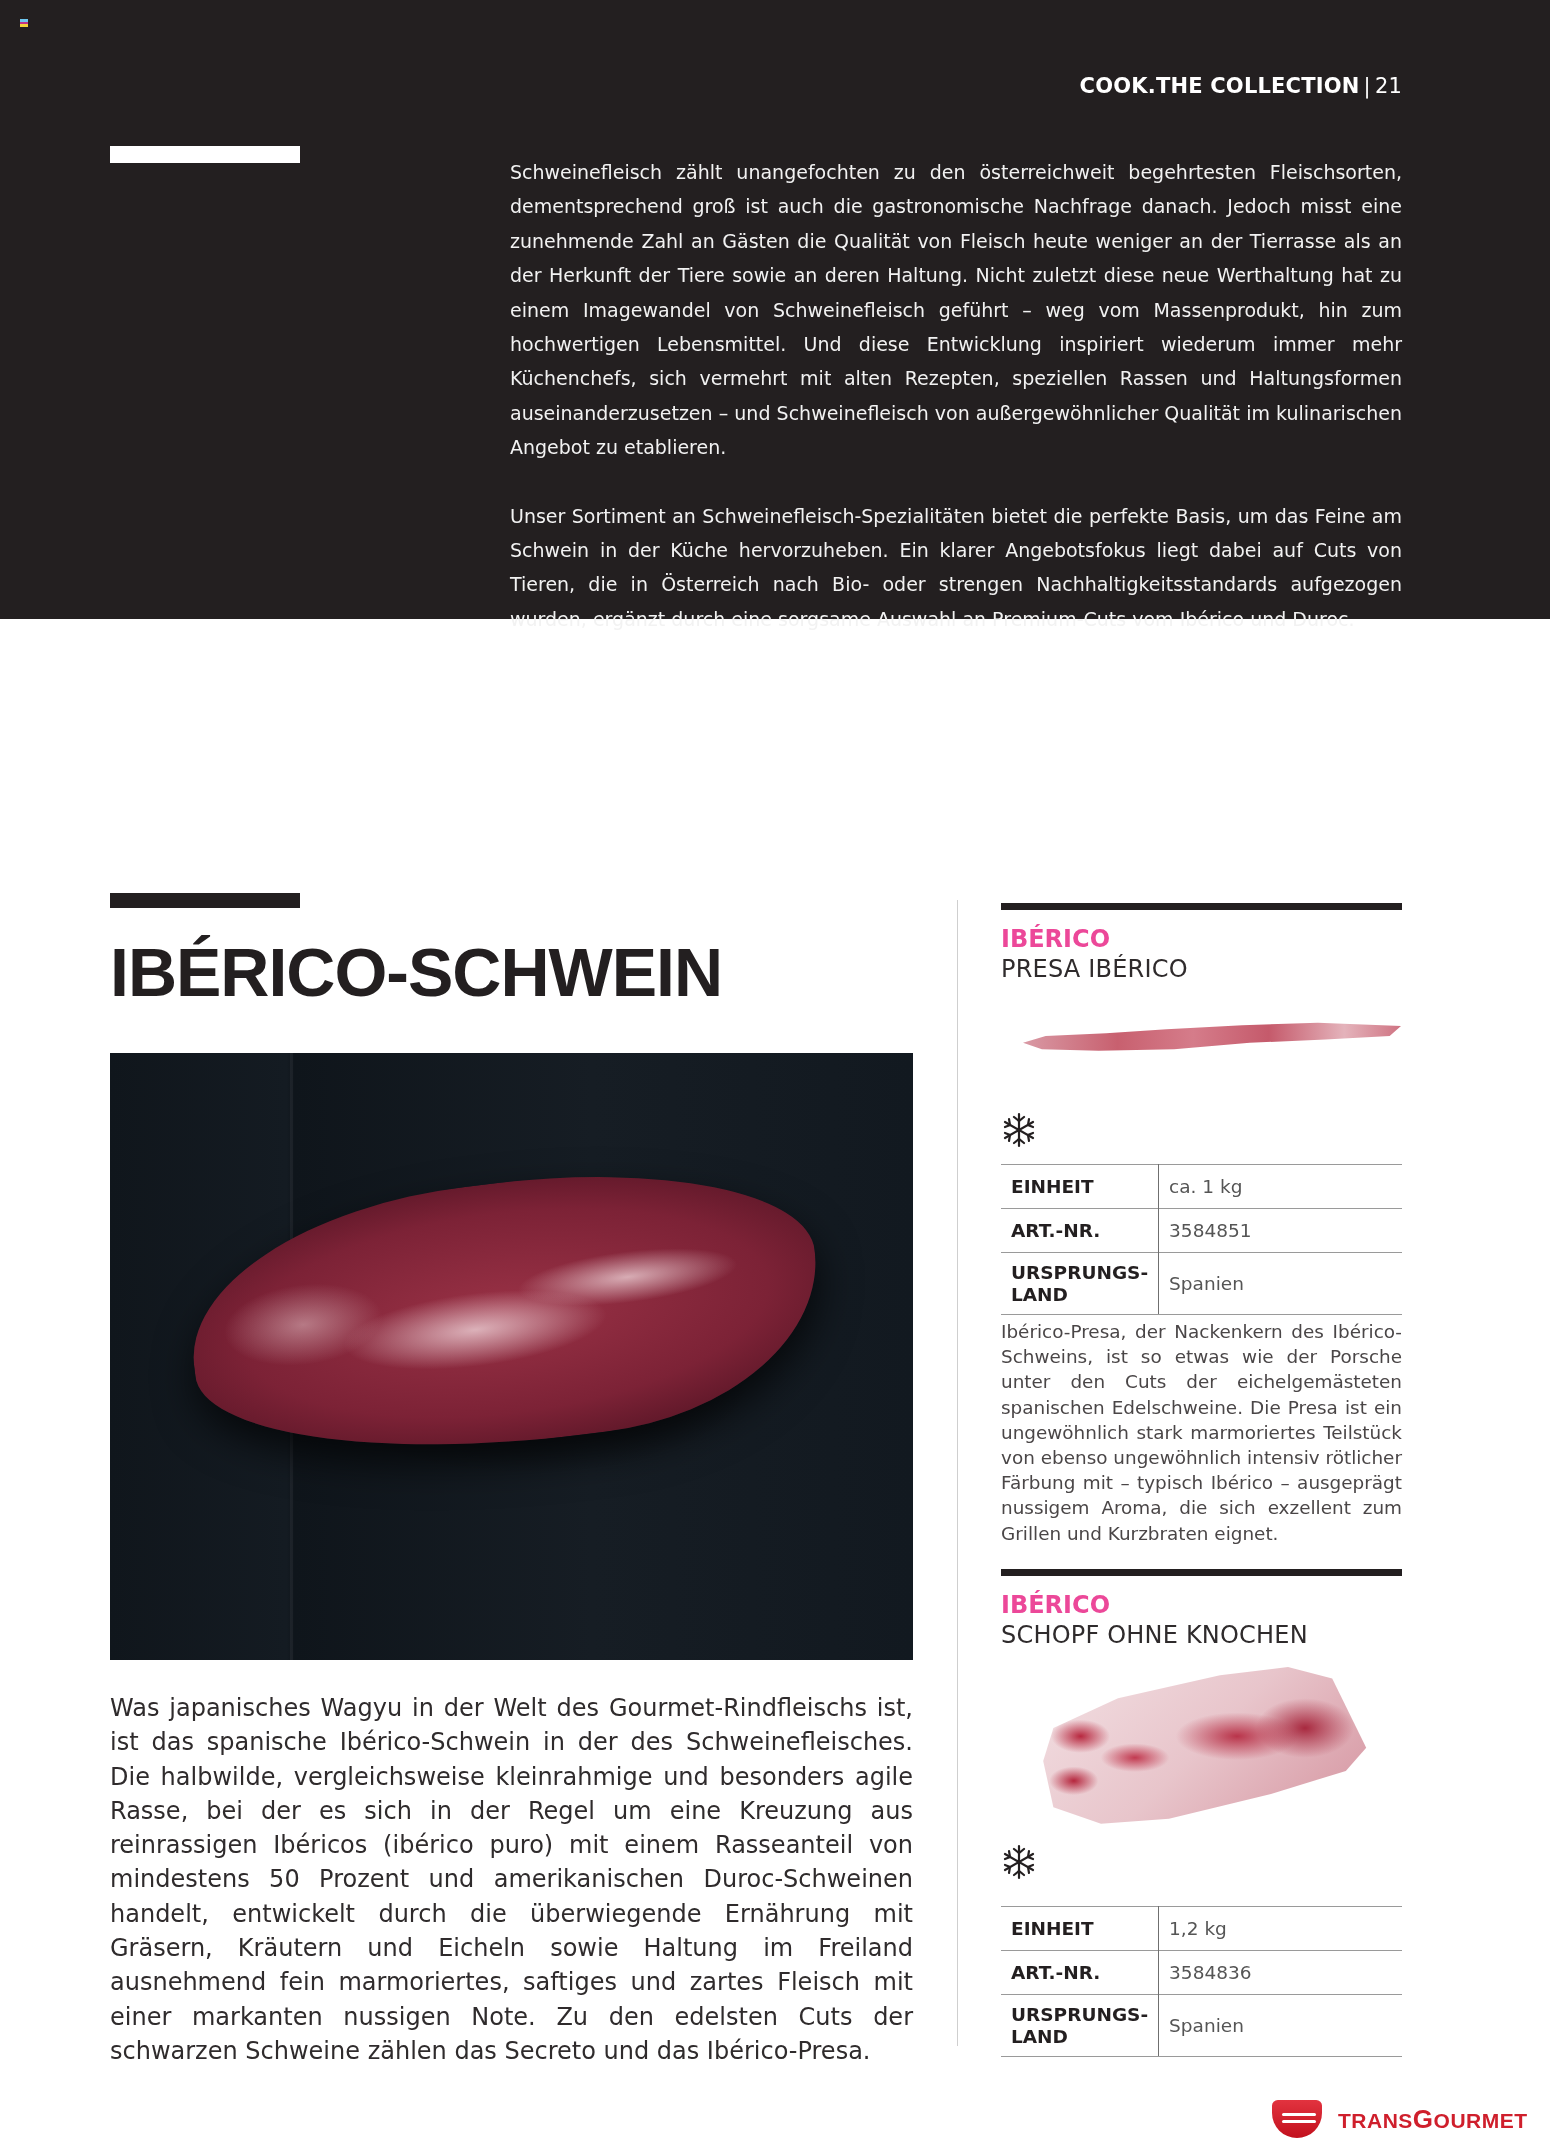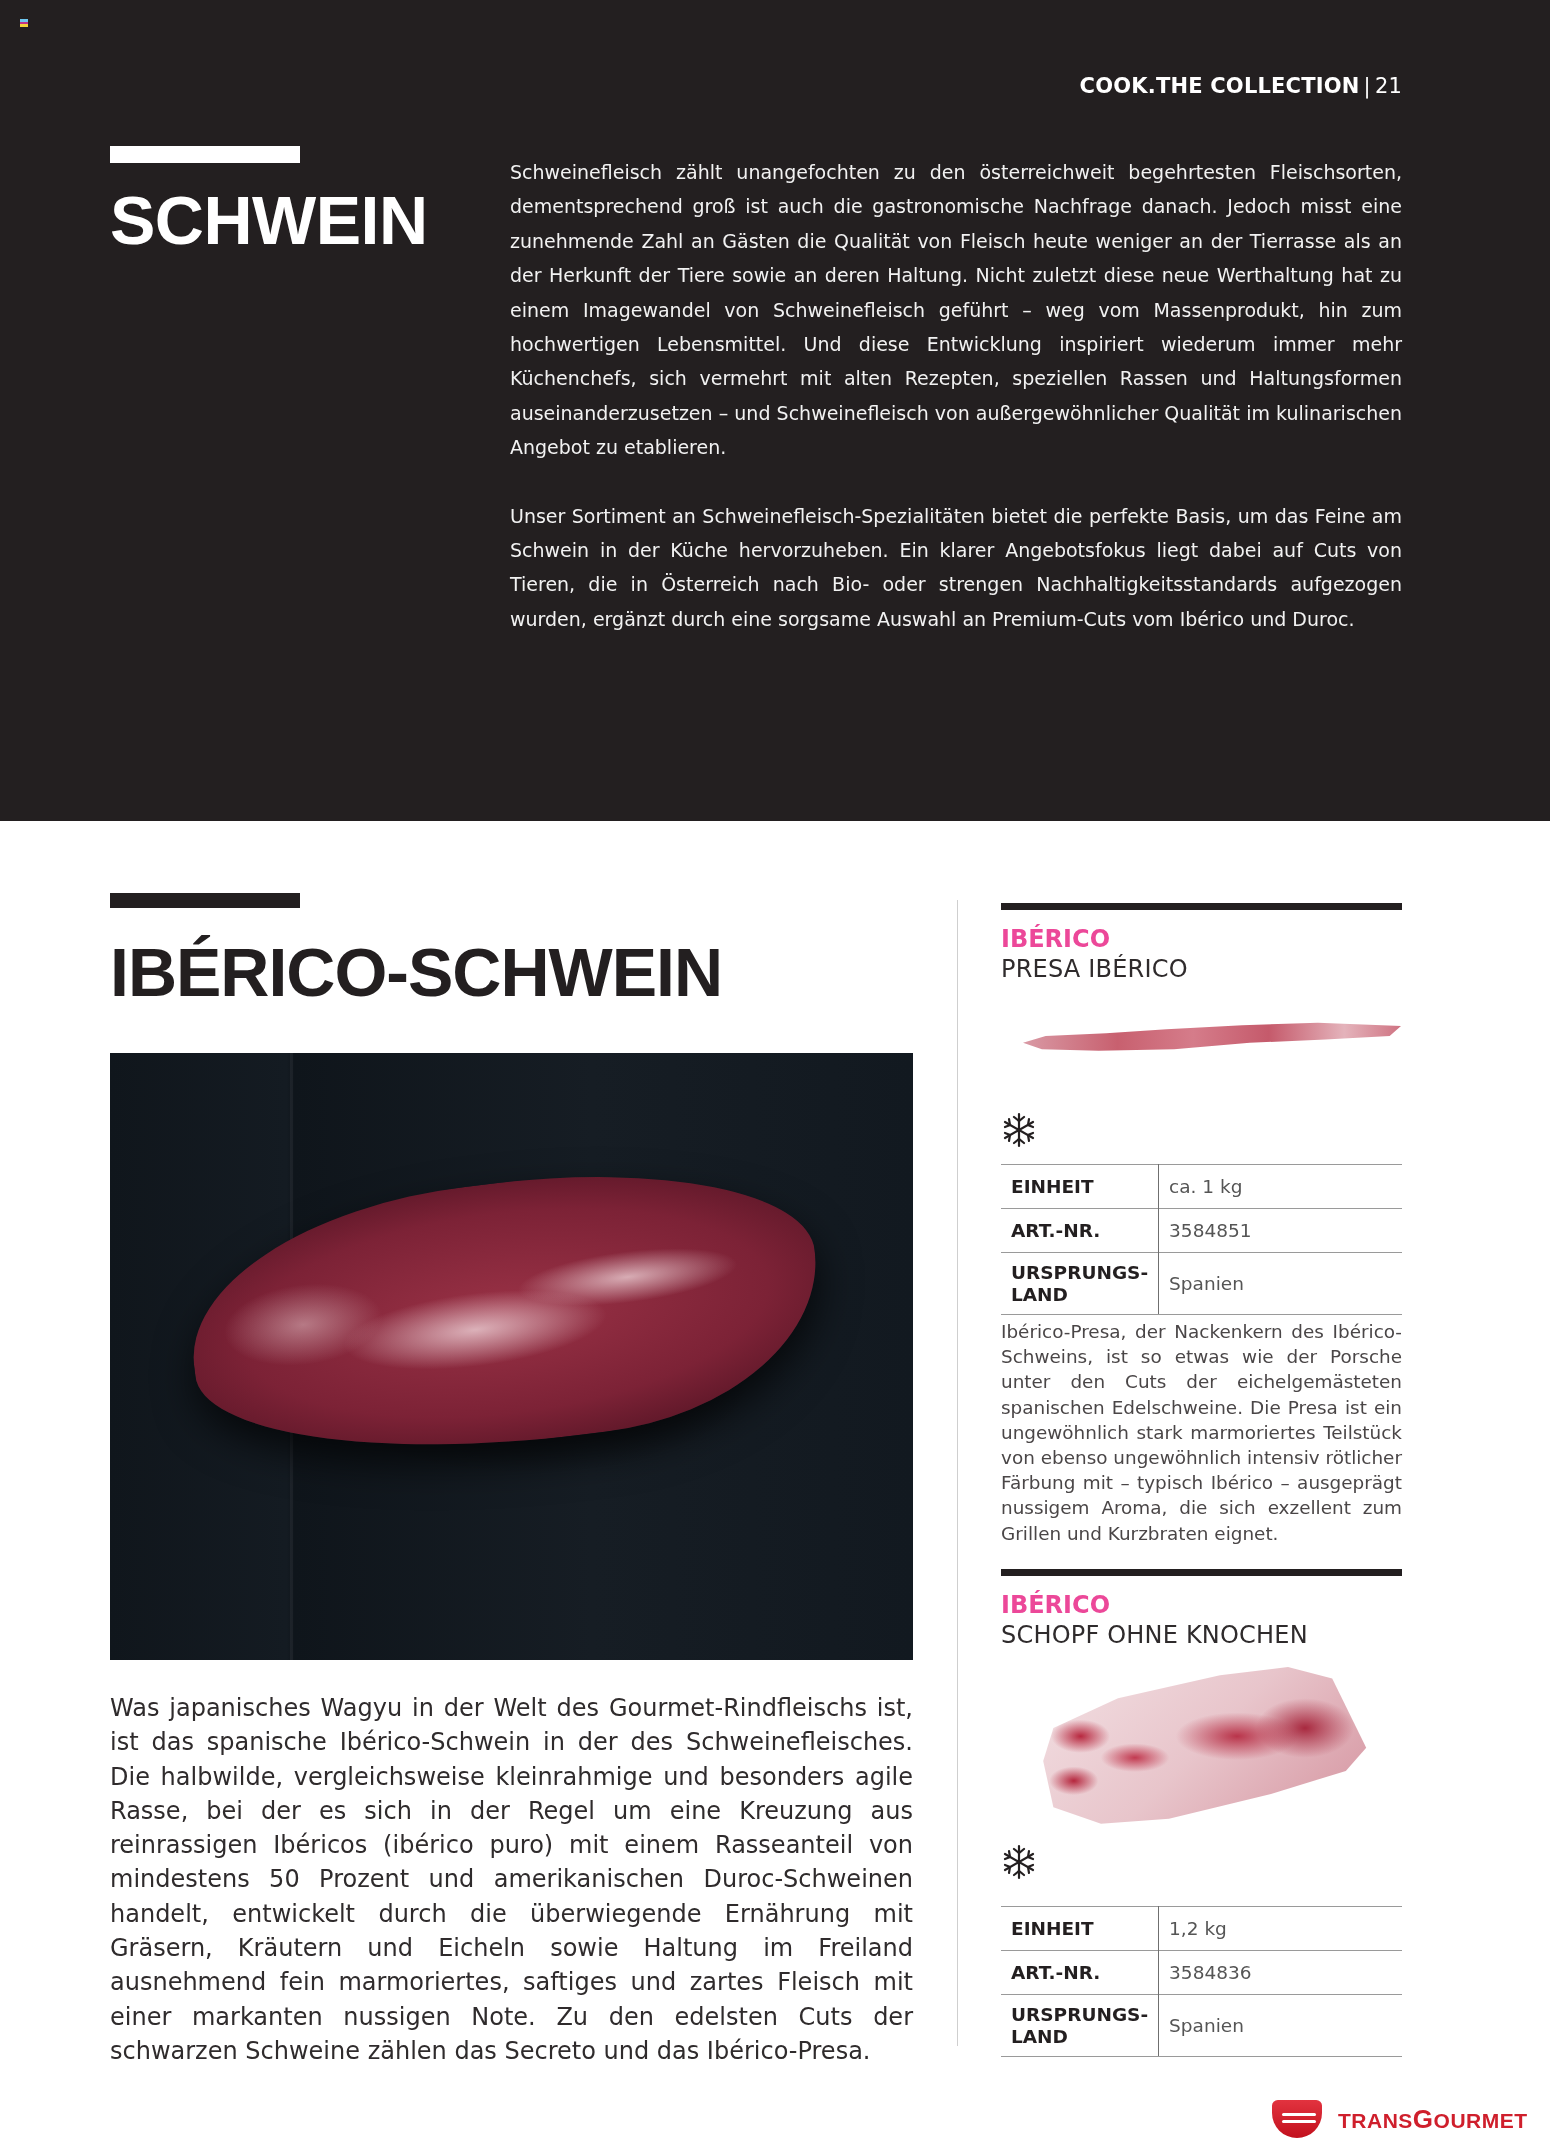--- a/index.html
+++ b/index.html
@@ -1,21 +1,21 @@
 <!DOCTYPE html>
 <html><head>
 <meta charset="utf-8">
 <style>
   * { box-sizing: border-box; margin: 0; padding: 0; }
   html, body { width: 1550px; height: 2147px; background: #ffffff; overflow: hidden; }
   body { font-family: "DejaVu Sans", sans-serif; color: #2a2627; position: relative; }
 
   
   .intro {
-    position: absolute; left: 0; top: 0; width: 1550px; height: 821px;
+    position: absolute; left: 0; top: 0; width: 1550px; height: 619px;
     background: #231f20;
   }
   .corner-mark {
     position: absolute; left: 20px; top: 19px; width: 8px; height: 8px;
     display: flex; flex-direction: column;
   }
   .corner-mark span { flex: 1; }
   .page-header {
     position: absolute; right: 148px; top: 74px;
     font-size: 21px; color: #ffffff; letter-spacing: 0.2px;
@@ -146,21 +146,20 @@
     <span style="background:#6fc7f0"></span>
     <span style="background:#c0338a"></span>
     <span style="background:#f4d23c"></span>
   </div>
 
   <div class="page-header">
     <span class="brand">COOK.THE COLLECTION</span><span class="sep">|</span><span class="num">21</span>
   </div>
 
   <div class="intro-bar"></div>
-  <h1 class="intro-title">SCHWEIN</h1>
 
   <div class="intro-text">
     <p>Schweinefleisch zählt unangefochten zu den österreichweit begehrtesten Fleischsorten, dementsprechend groß ist auch die gastronomische Nachfrage danach. Jedoch misst eine zunehmende Zahl an Gästen die Qualität von Fleisch heute weniger an der Tierrasse als an der Herkunft der Tiere sowie an deren Haltung. Nicht zuletzt diese neue Werthaltung hat zu einem Imagewandel von Schweinefleisch geführt – weg vom Massenprodukt, hin zum hochwertigen Lebensmittel. Und diese Entwicklung inspiriert wiederum immer mehr Küchenchefs, sich vermehrt mit alten Rezepten, speziellen Rassen und Haltungsformen auseinanderzusetzen – und Schweinefleisch von außergewöhnlicher Qualität im kulinarischen Angebot zu etablieren.</p>
     <p>Unser Sortiment an Schweinefleisch-Spezialitäten bietet die perfekte Basis, um das Feine am Schwein in der Küche hervorzuheben. Ein klarer Angebotsfokus liegt dabei auf Cuts von Tieren, die in Österreich nach Bio- oder strengen Nachhaltigkeitsstandards aufgezogen wurden, ergänzt durch eine sorgsame Auswahl an Premium-Cuts vom Ibérico und Duroc.</p>
   </div>
 </section>
 
 <div class="section-bar"></div>
 <h2 class="section-title">IBÉRICO-SCHWEIN</h2>
 

